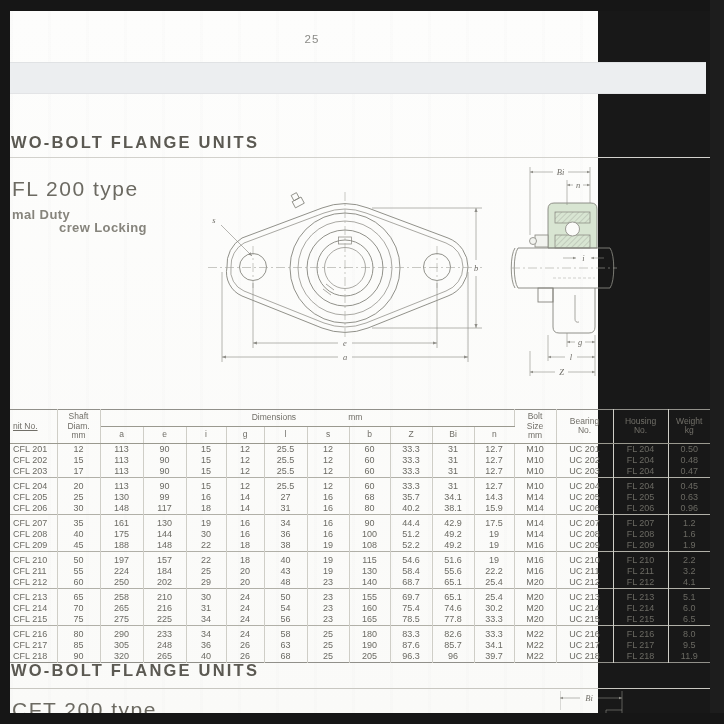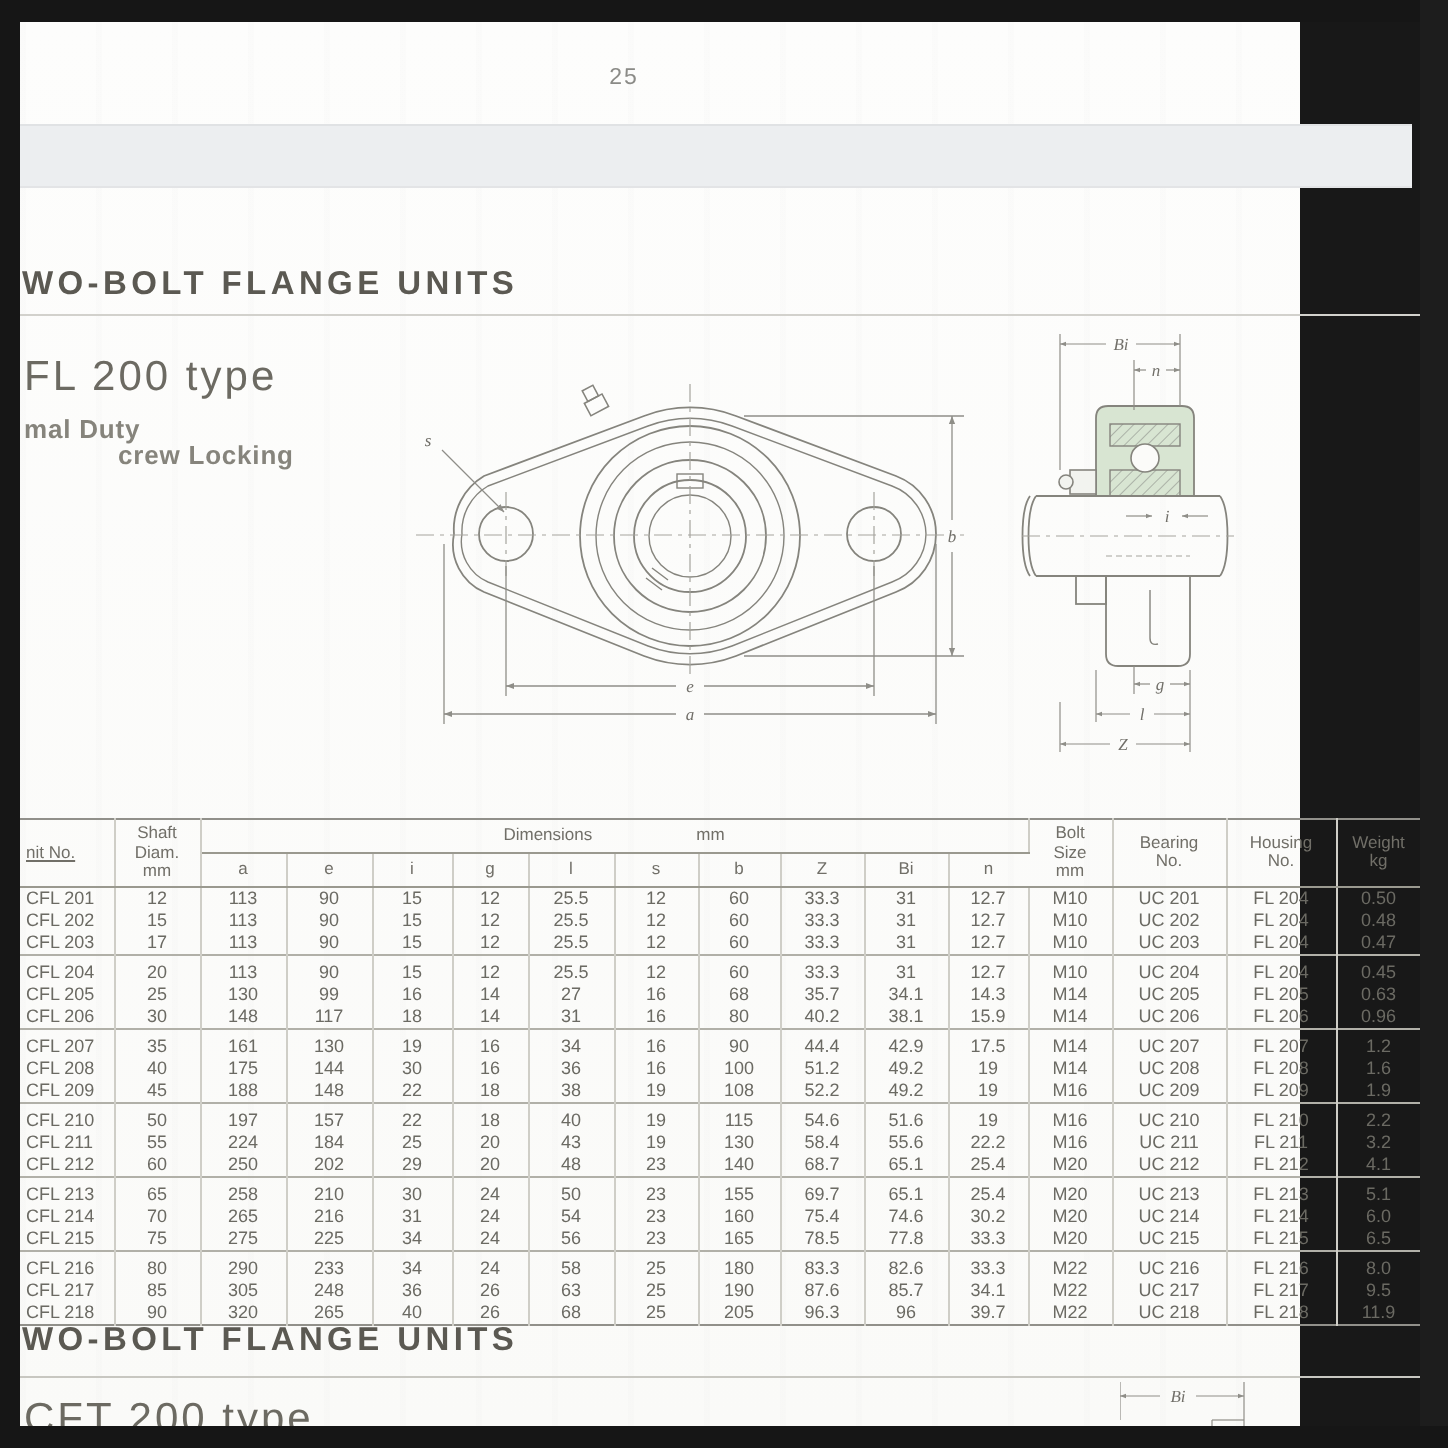--- a/index.html
+++ b/index.html
@@ -10,21 +10,21 @@
   }
   
   .frame{position:absolute;background:#161616;z-index:10;}
   #frame-top{left:0;top:0;width:724px;height:11px;}
   #frame-left{left:0;top:0;width:10px;height:724px;}
   #frame-right{left:710px;top:0;width:14px;height:724px;background:#1d1d1d;}
   #frame-bottom{left:0;top:713px;width:724px;height:11px;}
 
   
   #page{
-    position:absolute;left:10px;top:11px;width:640px;height:702px;
+    position:absolute;left:10px;top:11px;width:588px;height:702px;
     background:
       repeating-linear-gradient(90deg, rgba(60,60,70,0.012) 0 3px, rgba(0,0,0,0) 3px 38px),
       linear-gradient(#fdfdfc, #fafaf8);
     z-index:1;
   }
   #page-num{
     position:absolute;left:282px;top:22px;width:40px;text-align:center;
     font-size:11.5px;color:#8b8b87;letter-spacing:1px;
   }
   #gray-band{

